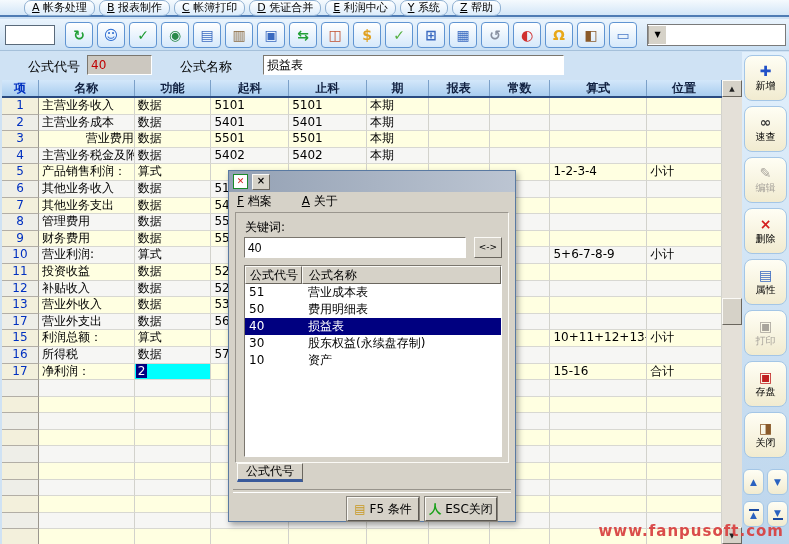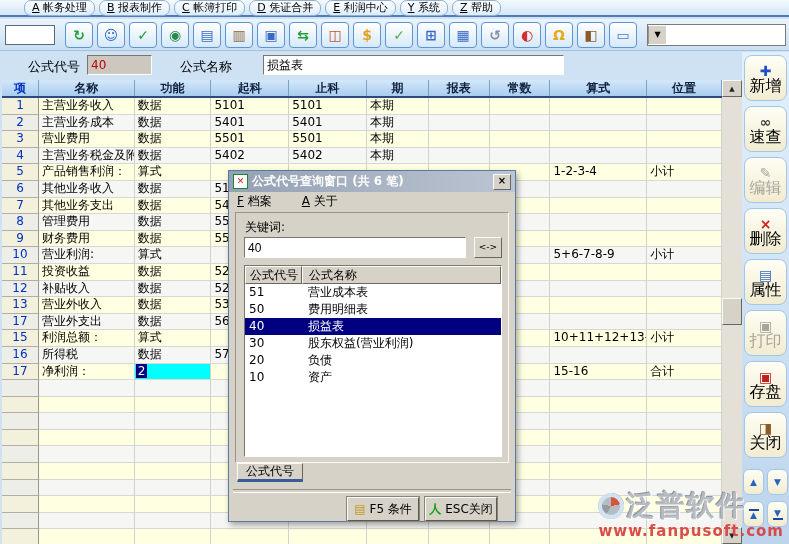--- a/index.html
+++ b/index.html
@@ -67,21 +67,21 @@
     border:1px solid;border-color:#fbfaf6 #6a665e #6a665e #fbfaf6;box-sizing:border-box}
 
   
   .sidebar{position:absolute;right:0;top:52px;width:47px;bottom:0;
     background:linear-gradient(180deg,#e2f0fc,#bcd5ec);display:flex;flex-direction:column;
     align-items:center;padding-top:3px;box-sizing:border-box}
   .sb-btn{width:41px;height:44px;margin-bottom:5px;border:1px solid #a4c6e6;border-radius:8px;
     background:linear-gradient(#fffef4,#f1ebd0);display:flex;flex-direction:column;
     align-items:center;justify-content:center;flex:0 0 auto}
   .sb-glyph{font-size:14px;font-weight:bold;line-height:15px}
-  .sb-label{font-size:16px;line-height:13px}
+  .sb-label{font-size:10px;line-height:13px}
   .sb-btn.disabled .sb-label{color:#a8a49c}
   .navrow{display:flex;gap:3px;margin-top:6px}
   .nav-btn{width:19px;height:24px;border:1px solid #a4c6e6;border-radius:6px;
     background:linear-gradient(#fffef4,#f1ebd0);display:flex;flex-direction:column;
     align-items:center;justify-content:center;color:#2a62c0;font-size:9px;line-height:9px}
   .nav-bar{width:10px;height:2px;background:#1a4aa0}
 
   
   .dialog{position:absolute;left:228px;top:170px;width:288px;height:352px;background:#d6d2c8;
     border:1px solid #5a7aa2;box-shadow:2px 3px 6px rgba(0,0,0,.35);box-sizing:border-box;z-index:40}
@@ -249,21 +249,21 @@
         <div class="td" style="width: 78px;">5401</div>
         <div class="td" style="width: 78px;">5401</div>
         <div class="td" style="width: 62px;">本期</div>
         <div class="td" style="width: 61px;"></div>
         <div class="td" style="width: 61px;"></div>
         <div class="td" style="width: 97px;"></div>
         <div class="td" style="width: 75px;"></div>
       </div>
       <div class="tr odd-y">
         <div class="td num" style="width: 37px;">3</div>
-        <div class="td" style="width: 96px;">营业费用</div>
+        <div class="td" style="width: 96px; text-align: right;">营业费用</div>
         <div class="td" style="width: 77px;">数据</div>
         <div class="td" style="width: 78px;">5501</div>
         <div class="td" style="width: 78px;">5501</div>
         <div class="td" style="width: 62px;">本期</div>
         <div class="td" style="width: 61px;"></div>
         <div class="td" style="width: 61px;"></div>
         <div class="td" style="width: 97px;"></div>
         <div class="td" style="width: 75px;"></div>
       </div>
       <div class="tr even-w">
@@ -605,21 +605,20 @@
     <div class="nav-btn">
         <span>▼</span>
         <span class="nav-bar"></span>
       </div>
   </div>
 </div>
 
 <div class="dialog">
   <div class="dlg-title">
     <span class="dlg-ico">✕</span>
-    <span class="t">公式代号查询窗口 (共 6 笔)</span>
     <span class="dlg-close">×</span>
   </div>
   <div class="dlg-menu">
     <span><u>F</u> <span>档案</span></span>
     <span><u>A</u> <span>关于</span></span>
   </div>
   <div class="dlg-panel">
     <span class="kw-label">关键词:</span>
     <input class="kw-input" value="40" style="">
     <span class="kw-swap">&lt;-&gt;</span>
@@ -636,25 +635,21 @@
           <div class="dl-row">
             <span class="dl-c0">50</span>
             <span class="dl-c1">费用明细表</span>
           </div>
           <div class="dl-row sel">
             <span class="dl-c0">40</span>
             <span class="dl-c1">损益表</span>
           </div>
           <div class="dl-row">
             <span class="dl-c0">30</span>
-            <span class="dl-c1">股东权益(营业利润)</span>
-          </div>
-          <div class="dl-row">
-            <span class="dl-c0">20</span>
-            <span class="dl-c1">负债</span>
+            <span class="dl-c1">股东权益(永续盘存制)</span>
           </div>
           <div class="dl-row">
             <span class="dl-c0">10</span>
             <span class="dl-c1">资产</span>
           </div>
         </div>
     </div>
   </div>
   <div class="dlg-tab">公式代号</div>
   <div class="dlg-sep"></div>
@@ -662,18 +657,14 @@
     <span class="ic" style="color: rgb(200, 152, 32);">▤</span>
     <span>F5 条件</span>
   </div>
   <div class="dlg-btn btn-esc">
     <span class="ic" style="color: rgb(24, 160, 24);">人</span>
     <span>ESC关闭</span>
   </div>
 </div>
 
 <div class="watermark">
-  <div class="wm-row">
-    <span class="wm-logo"></span>
-    <span class="wm-brand">泛普软件</span>
-  </div>
   <div class="wm-url">www.fanpusoft.com</div>
 </div>
 
 </body></html>

